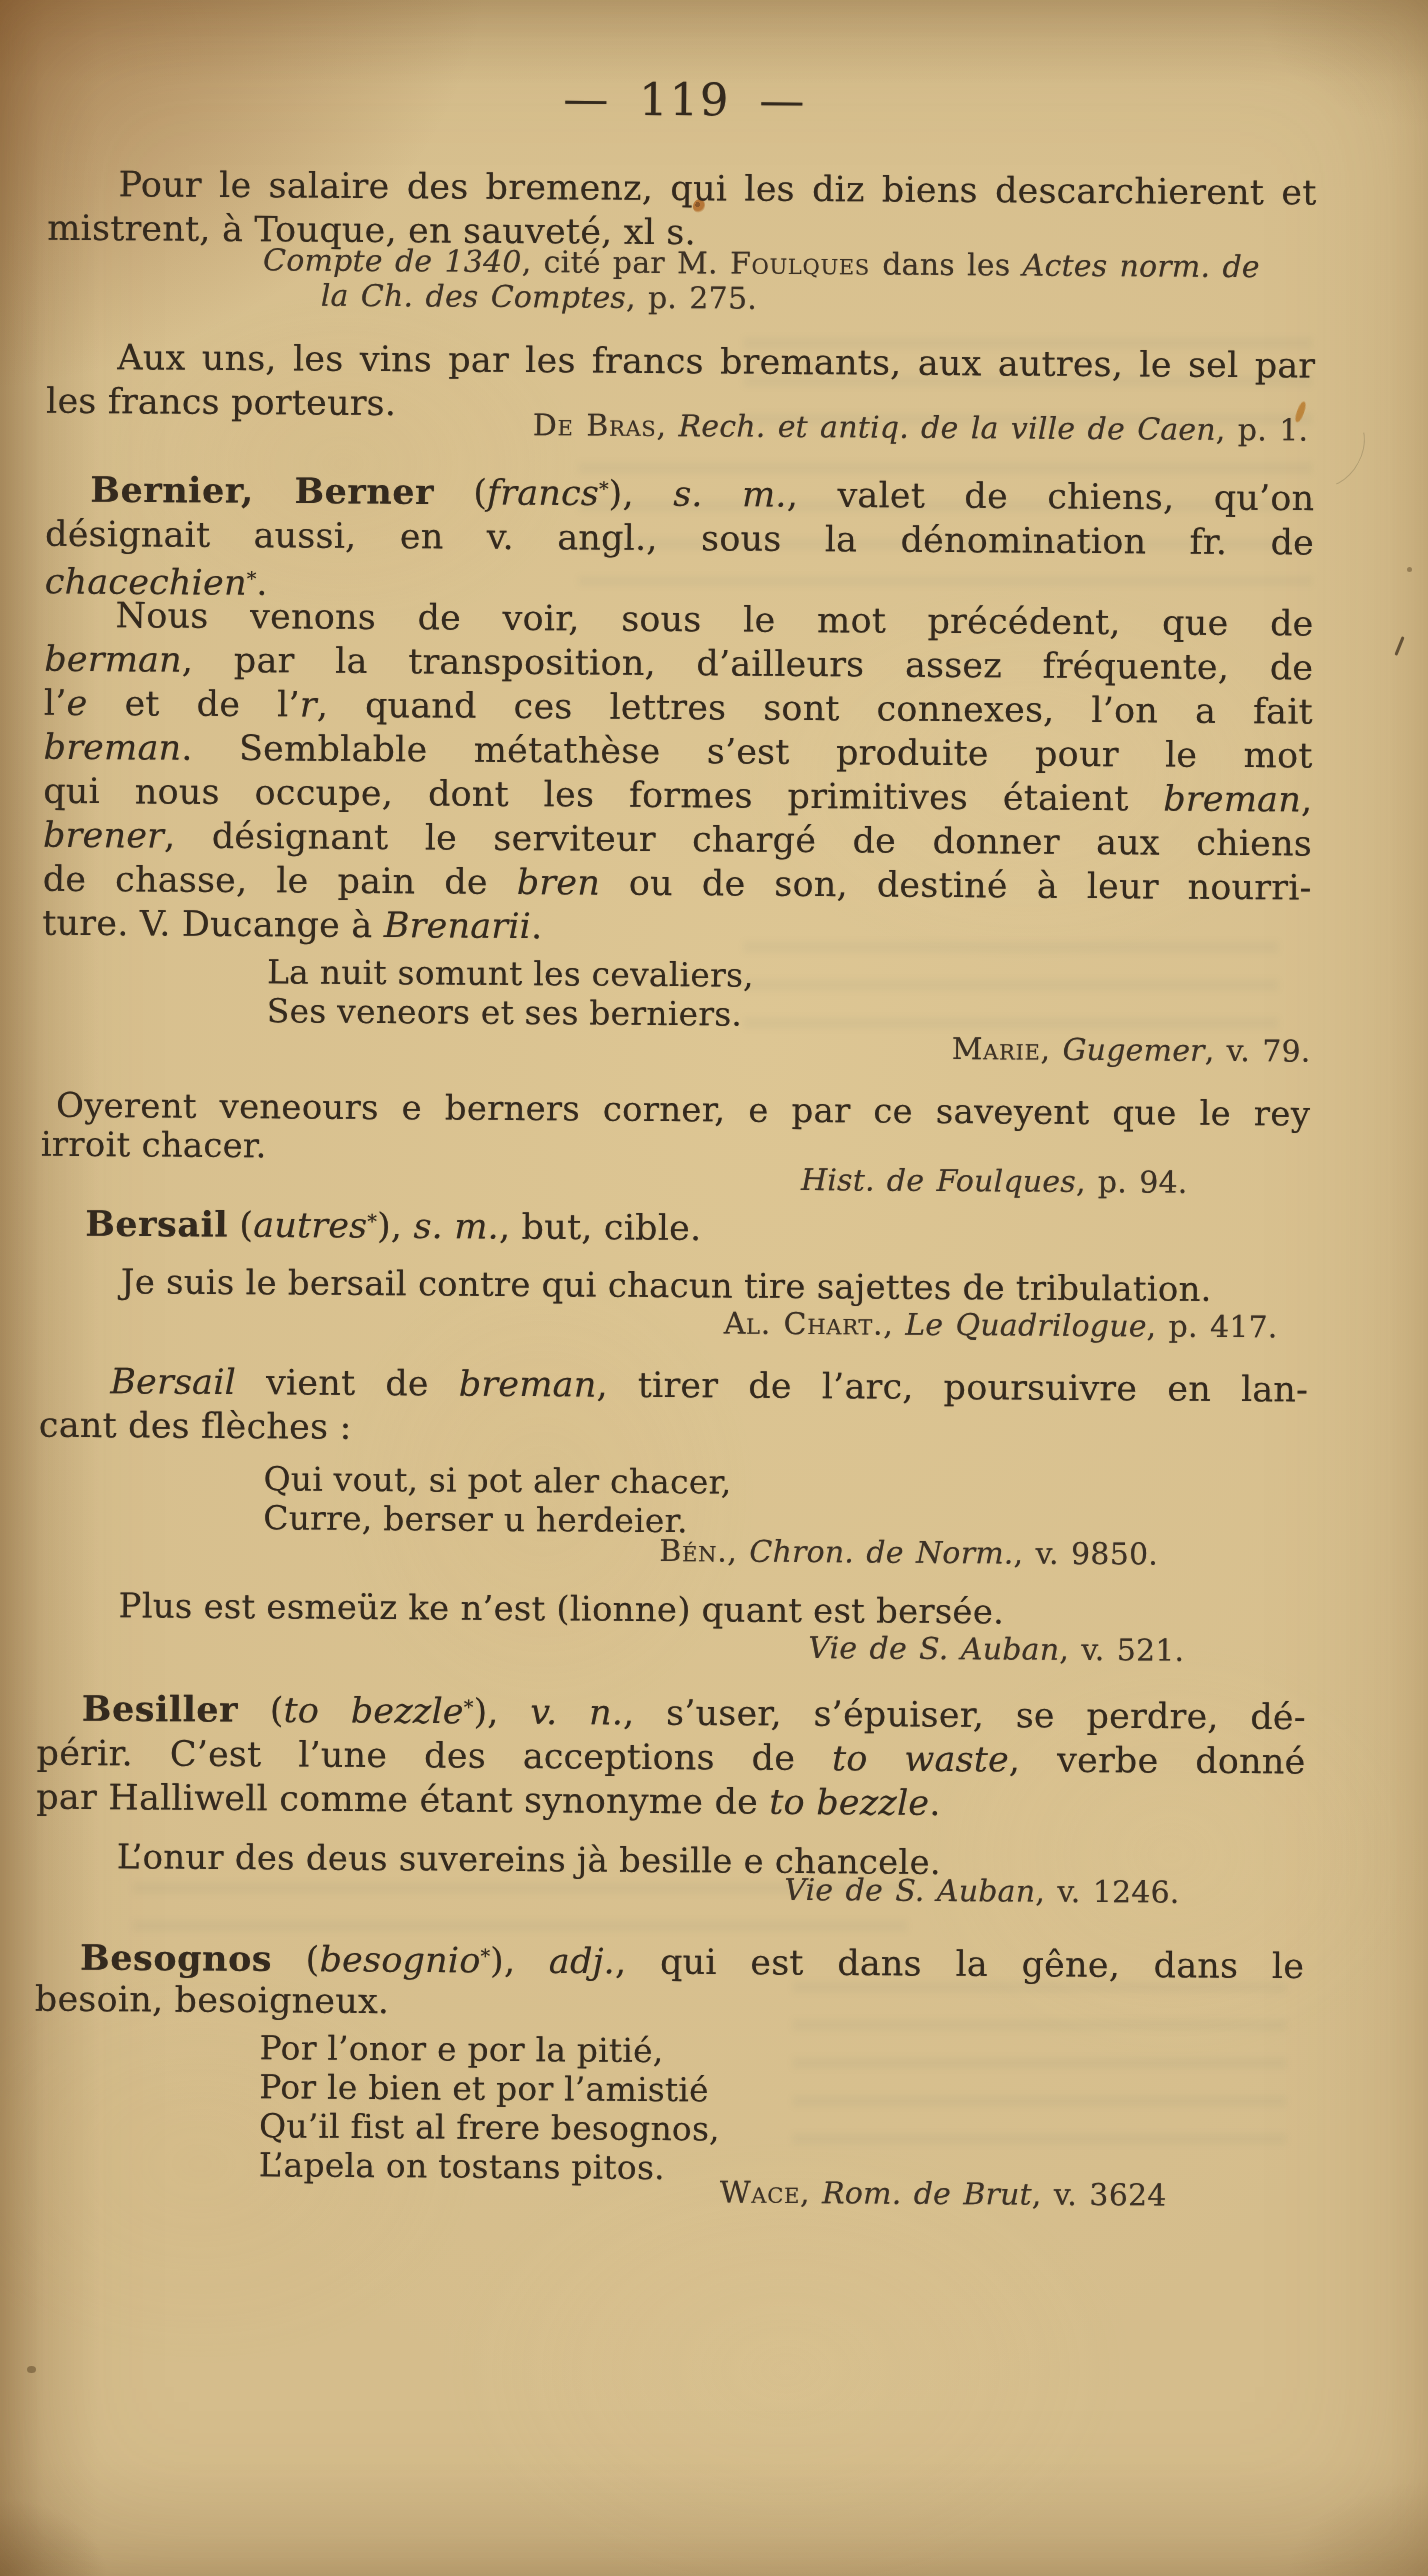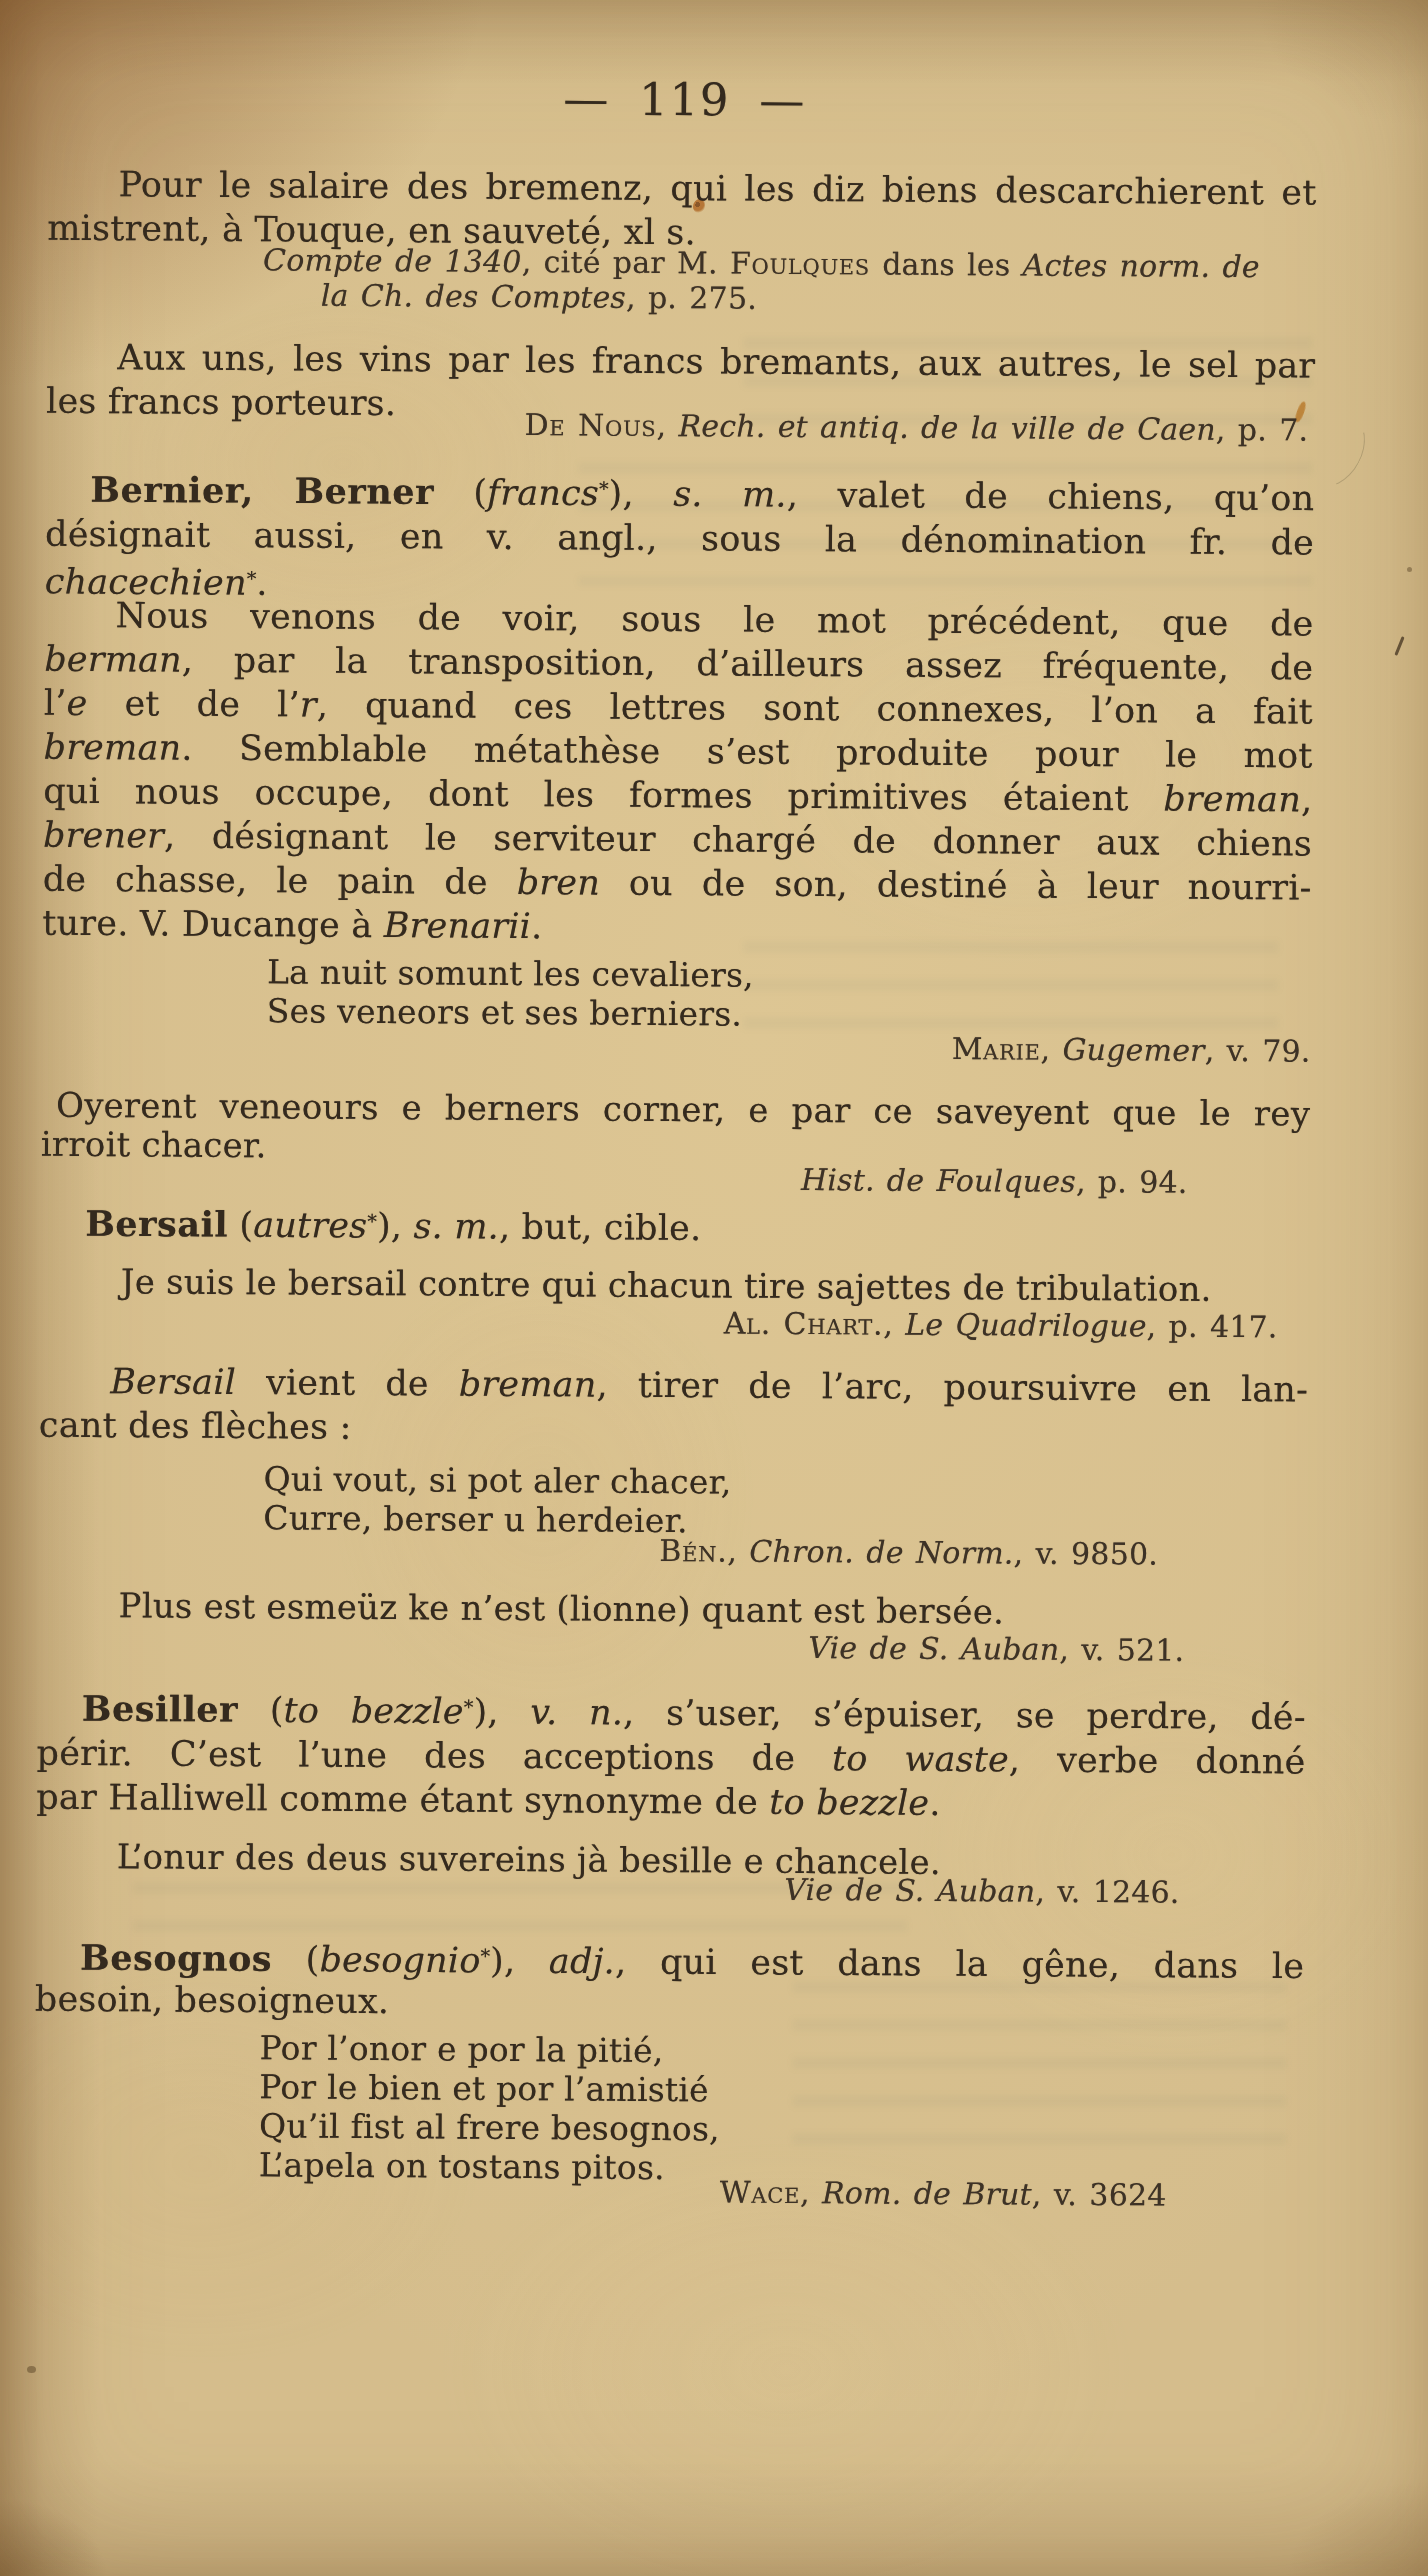--- a/index.html
+++ b/index.html
@@ -98,21 +98,21 @@
       <div class="ln cite" style="padding-left:216px;"><span class="it">Compte de 1340</span><span>, cité par M. </span><span class="sc">Foulques</span><span> dans les </span><span class="it">Actes norm. de</span></div>
       <div class="ln cite" style="padding-left:274px;"><span class="it">la Ch. des Comptes</span><span>, p. 275.</span></div>
     </div>
 
     <div class="blk" style="top:335px;">
       <div class="ln body full ind1">Aux uns, les vins par les francs bremants, aux autres, le sel par</div>
       <div class="ln body">les francs porteurs.</div>
     </div>
 
     <div class="blk" style="top:404px;">
-      <div class="ln cite ral" style="padding-right:6.6px;"><span class="sc">De Nous</span><span>, </span><span class="it">Rech. et antiq. de la ville de Caen</span><span>, p. 7.</span></div>
+      <div class="ln cite ral" style="padding-right:6.6px;"><span class="sc">De Bras</span><span>, </span><span class="it">Rech. et antiq. de la ville de Caen</span><span>, p. 1.</span></div>
     </div>
 
     <div class="blk" style="top:464px;">
       <div class="ln body full ind2"><span class="hw">Bernier, Berner</span><span> (</span><span class="it">francs</span><span class="star">*</span><span>), </span><span class="it">s. m.</span><span>, valet de chiens, qu’on</span></div>
       <div class="ln body full">désignait aussi, en v. angl., sous la dénomination fr. de</div>
       <div class="ln body"><span class="it">chacechien</span><span class="star">*</span><span>.</span></div>
     </div>
 
     <div class="blk" style="top:593px;">
       <div class="ln body full ind1">Nous venons de voir, sous le mot précédent, que de</div>

